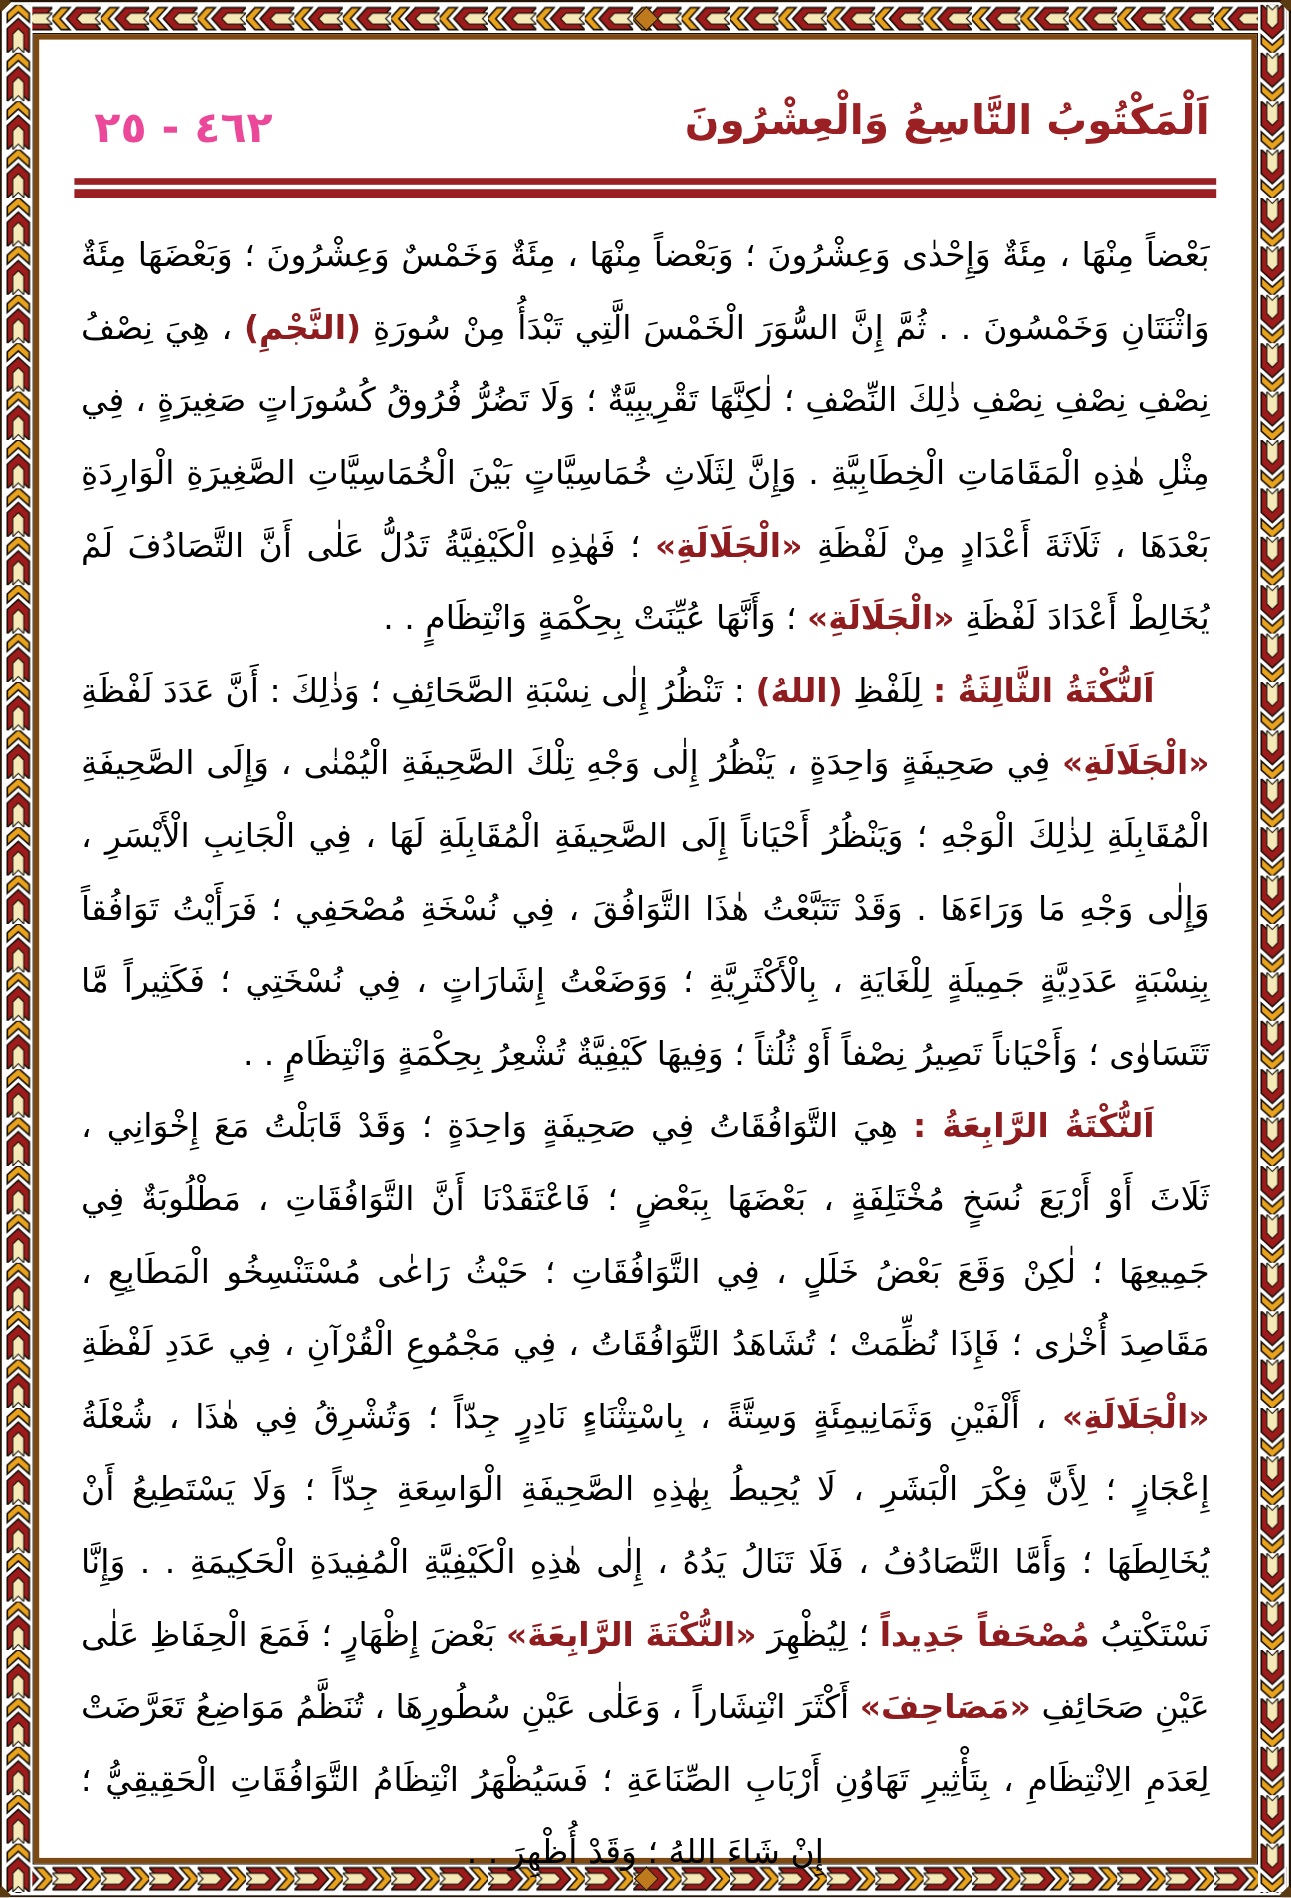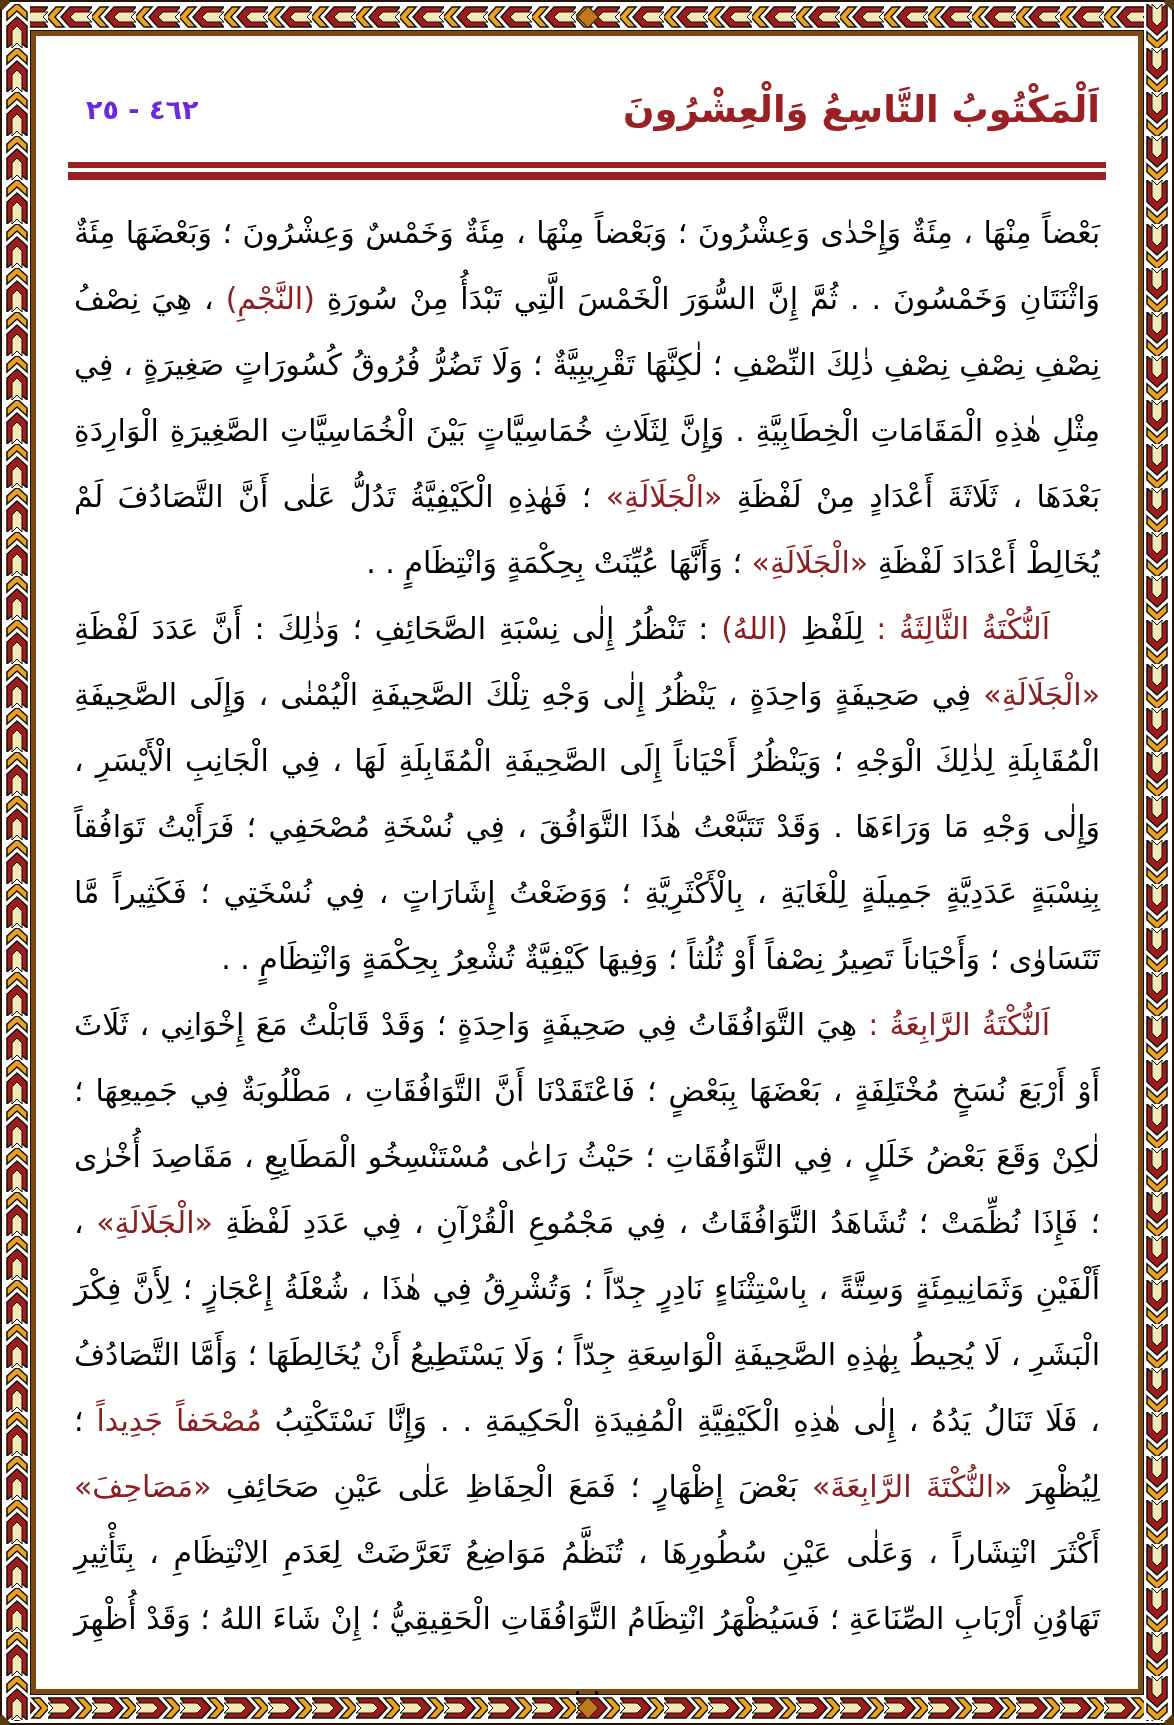--- a/index.html
+++ b/index.html
@@ -33,40 +33,40 @@
   }
   .header{position:relative;margin-top:44px;height:74px;}
   .title{
     position:absolute;left:0;right:0;text-align:right;
     top:8px;
     font-size:37px;font-weight:bold;color:#9b2023;
   }
   .page-number{
     position:absolute;left:auto;right:auto;
     top:14px;
-    font-size:27px;font-weight:bold;color:#6d28d9;
+    font-size:39px;font-weight:bold;color:#ec4899;
     direction:rtl;
   }
   .page-number{left:12px;} 
   .rules{margin:8px -6px 0 -6px;}
   .rule1{height:6px;background:#9b2023;}
   .rule-gap{height:4px;}
   .rule2{height:8px;background:#9b2023;}
 
   .body-text{
     margin-top:20px;
     font-size:30px;
     line-height:66px;
     text-align:justify;
     text-align-last:right;
   }
   .para{margin:0;text-align:justify;text-align-last:right;}
   .para.indent{text-indent:50px;}
   .para.center-last{text-align-last:center;}
-  .red{color:#8f1d20;font-weight:normal;}
+  .red{color:#8f1d20;font-weight:bold;}
   .blk{color:#000000;}
 </style>
 </head>
 <body>
 
 <div class="page">
 
   <div class="band top">
     <svg width="100%" height="26" preserveAspectRatio="none">
       <defs>

